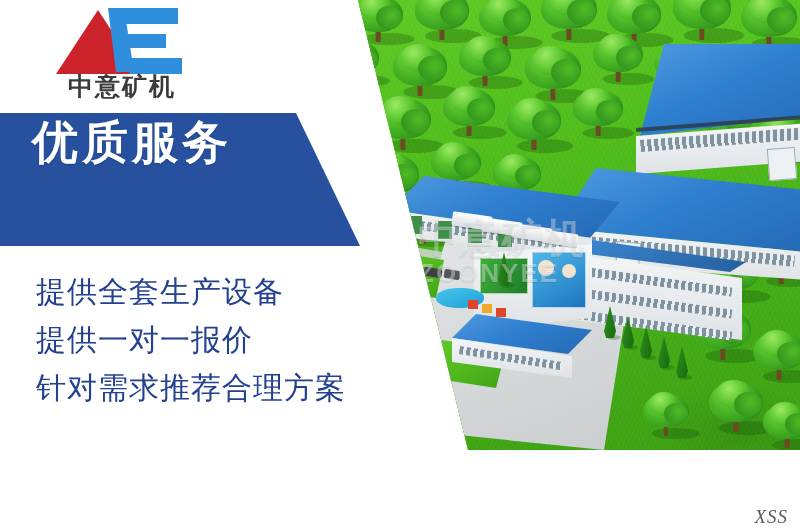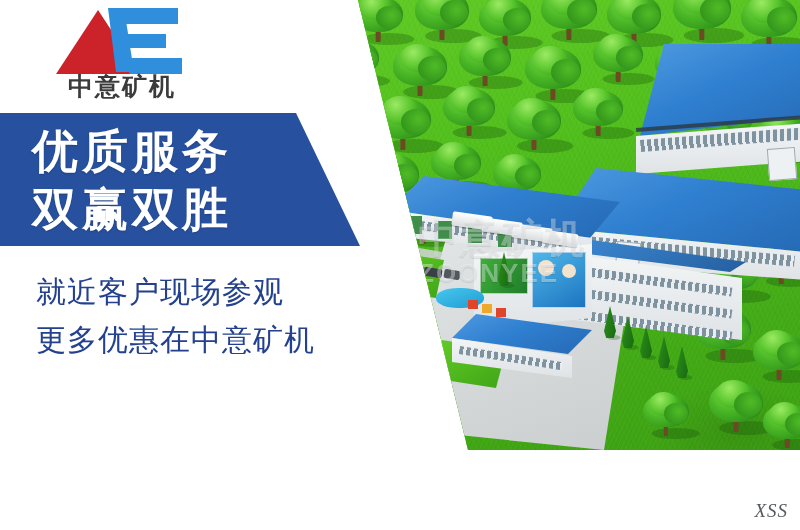--- a/index.html
+++ b/index.html
@@ -83,38 +83,38 @@
            font-family:"DejaVu Sans","Liberation Sans",sans-serif;line-height:30px;}
 
   
   .headband{
     position:absolute;left:0;top:113px;width:380px;height:133px;
     background:#27509e;
     clip-path:polygon(0 0, 296px 0, 360px 133px, 0 133px);
   }
   .headline{position:absolute;left:0;top:113px;width:330px;height:133px;
             padding-left:32px;box-sizing:border-box;
-            display:flex;flex-direction:column;justify-content:center;}
+            display:flex;flex-direction:column;justify-content:flex-start;}
   .headline div{color:#ffffff;font-size:46px;line-height:58px;font-weight:700;
                 letter-spacing:4px;font-family:"DejaVu Sans","Liberation Sans",sans-serif;
                 text-shadow:0 1px 2px rgba(0,0,0,.18);}
 
   
   .bullets{position:absolute;left:36px;top:268px;width:380px;}
   .bullets div{color:#23418f;font-size:30px;line-height:48px;letter-spacing:1px;
                font-family:"DejaVu Sans","Liberation Sans",sans-serif;white-space:nowrap;}
 
   
   .bottombar{position:absolute;left:0;top:450px;width:800px;height:55px;background:#27509e;}
   .bottombar span{position:absolute;left:40px;top:50%;transform:translateY(-50%);
                   color:#fff;font-size:28px;font-weight:700;letter-spacing:2px;
                   font-family:"DejaVu Sans","Liberation Sans",sans-serif;
                   text-shadow:0 1px 2px rgba(0,0,0,.20);white-space:nowrap;}
 
-  .xss{position:absolute;right:12px;bottom:8px;color:#555a5e;font-size:19px;
+  .xss{position:absolute;right:12px;bottom:2px;color:#555a5e;font-size:19px;
        font-style:italic;font-family:"Liberation Serif","DejaVu Serif",serif;letter-spacing:1px;}
 </style>
 </head>
 <body>
 
 <div id="poster">
 
   <div class="photo">
     <div class="grass"></div>
 
@@ -467,24 +467,24 @@
       <polygon points="64,28 116,28 116,42 74,42" fill="#2f8fdc"></polygon>
       <polygon points="58,2 74,2 84,66 66,66" fill="#2f8fdc"></polygon>
       <polygon points="72,52 132,52 132,68 80,68" fill="#2f8fdc"></polygon>
     </svg>
     <div class="logo-cn">中意矿机</div>
   </div>
 
   <div class="headband"></div>
   <div class="headline">
     <div>优质服务</div>
-    <div>双赢双胜</div>
   </div>
 
   <div class="bullets">
-    <div>就近客户现场参观</div>
-    <div>更多优惠在中意矿机</div>
+    <div>提供全套生产设备</div>
+    <div>提供一对一报价</div>
+    <div>针对需求推荐合理方案</div>
   </div>
 
 
   <div class="xss">XSS</div>
 
 </div>
 
 </body></html>

